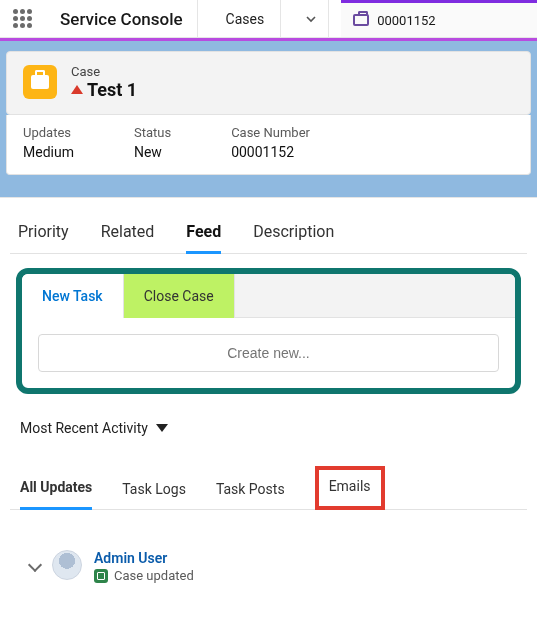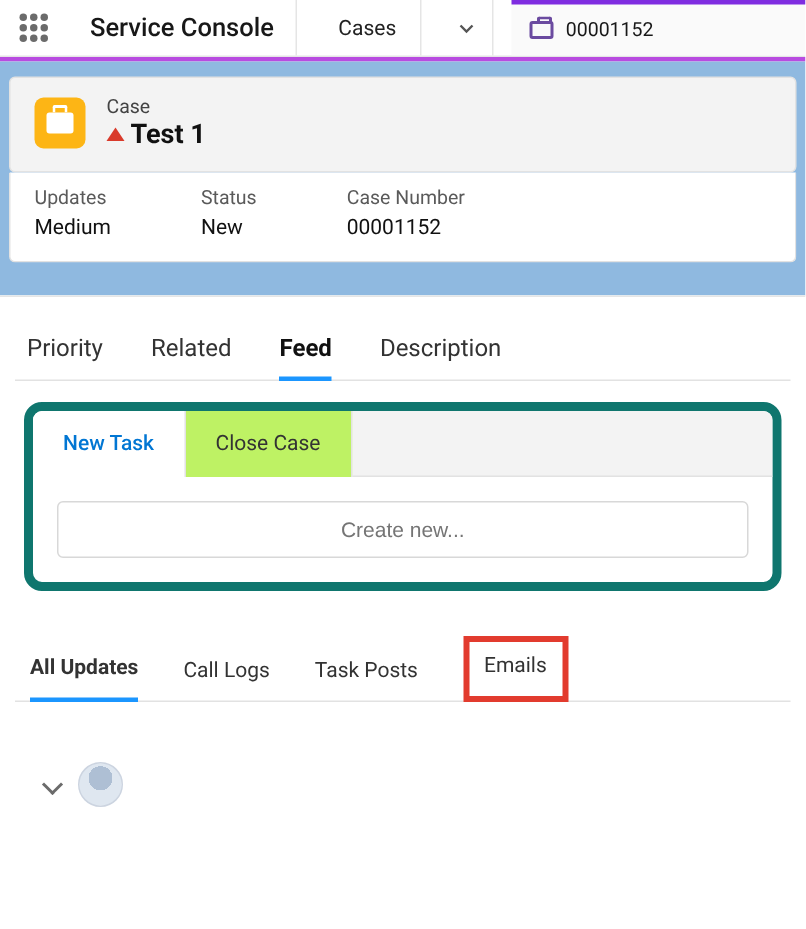--- a/index.html
+++ b/index.html
@@ -334,27 +334,38 @@
     <div class="subtabs">
       <div class="subtab active">New Task</div>
       <div class="subtab">Close Case</div>
       <div class="subtabs-filler"></div>
     </div>
     <div class="create-row">
       <input class="create-input" type="text" placeholder="Create new..." style="">
     </div>
   </div>
 
+  <div class="sort-row">
+    <span>Most Recent Activity</span>
+    <span class="caret-down-solid"></span>
+  </div>
 
   <div class="feed-filters">
     <div class="ff-item active">All Updates</div>
-    <div class="ff-item">Call Logs</div>
+    <div class="ff-item">Task Logs</div>
     <div class="ff-item">Task Posts</div>
     <div class="red-box">
       <div class="ff-item" style="padding-bottom:2px">Emails</div>
     </div>
   </div>
 
   <div class="feed-entry">
     <span class="chevron-down"></span>
     <div class="avatar"></div>
+    <div class="feed-text">
+      <div class="user">Admin User</div>
+      <div class="sub">
+        <span class="badge-green"></span>
+        <span>Case updated</span>
+      </div>
+    </div>
   </div>
 </div>
 
 </body></html>

